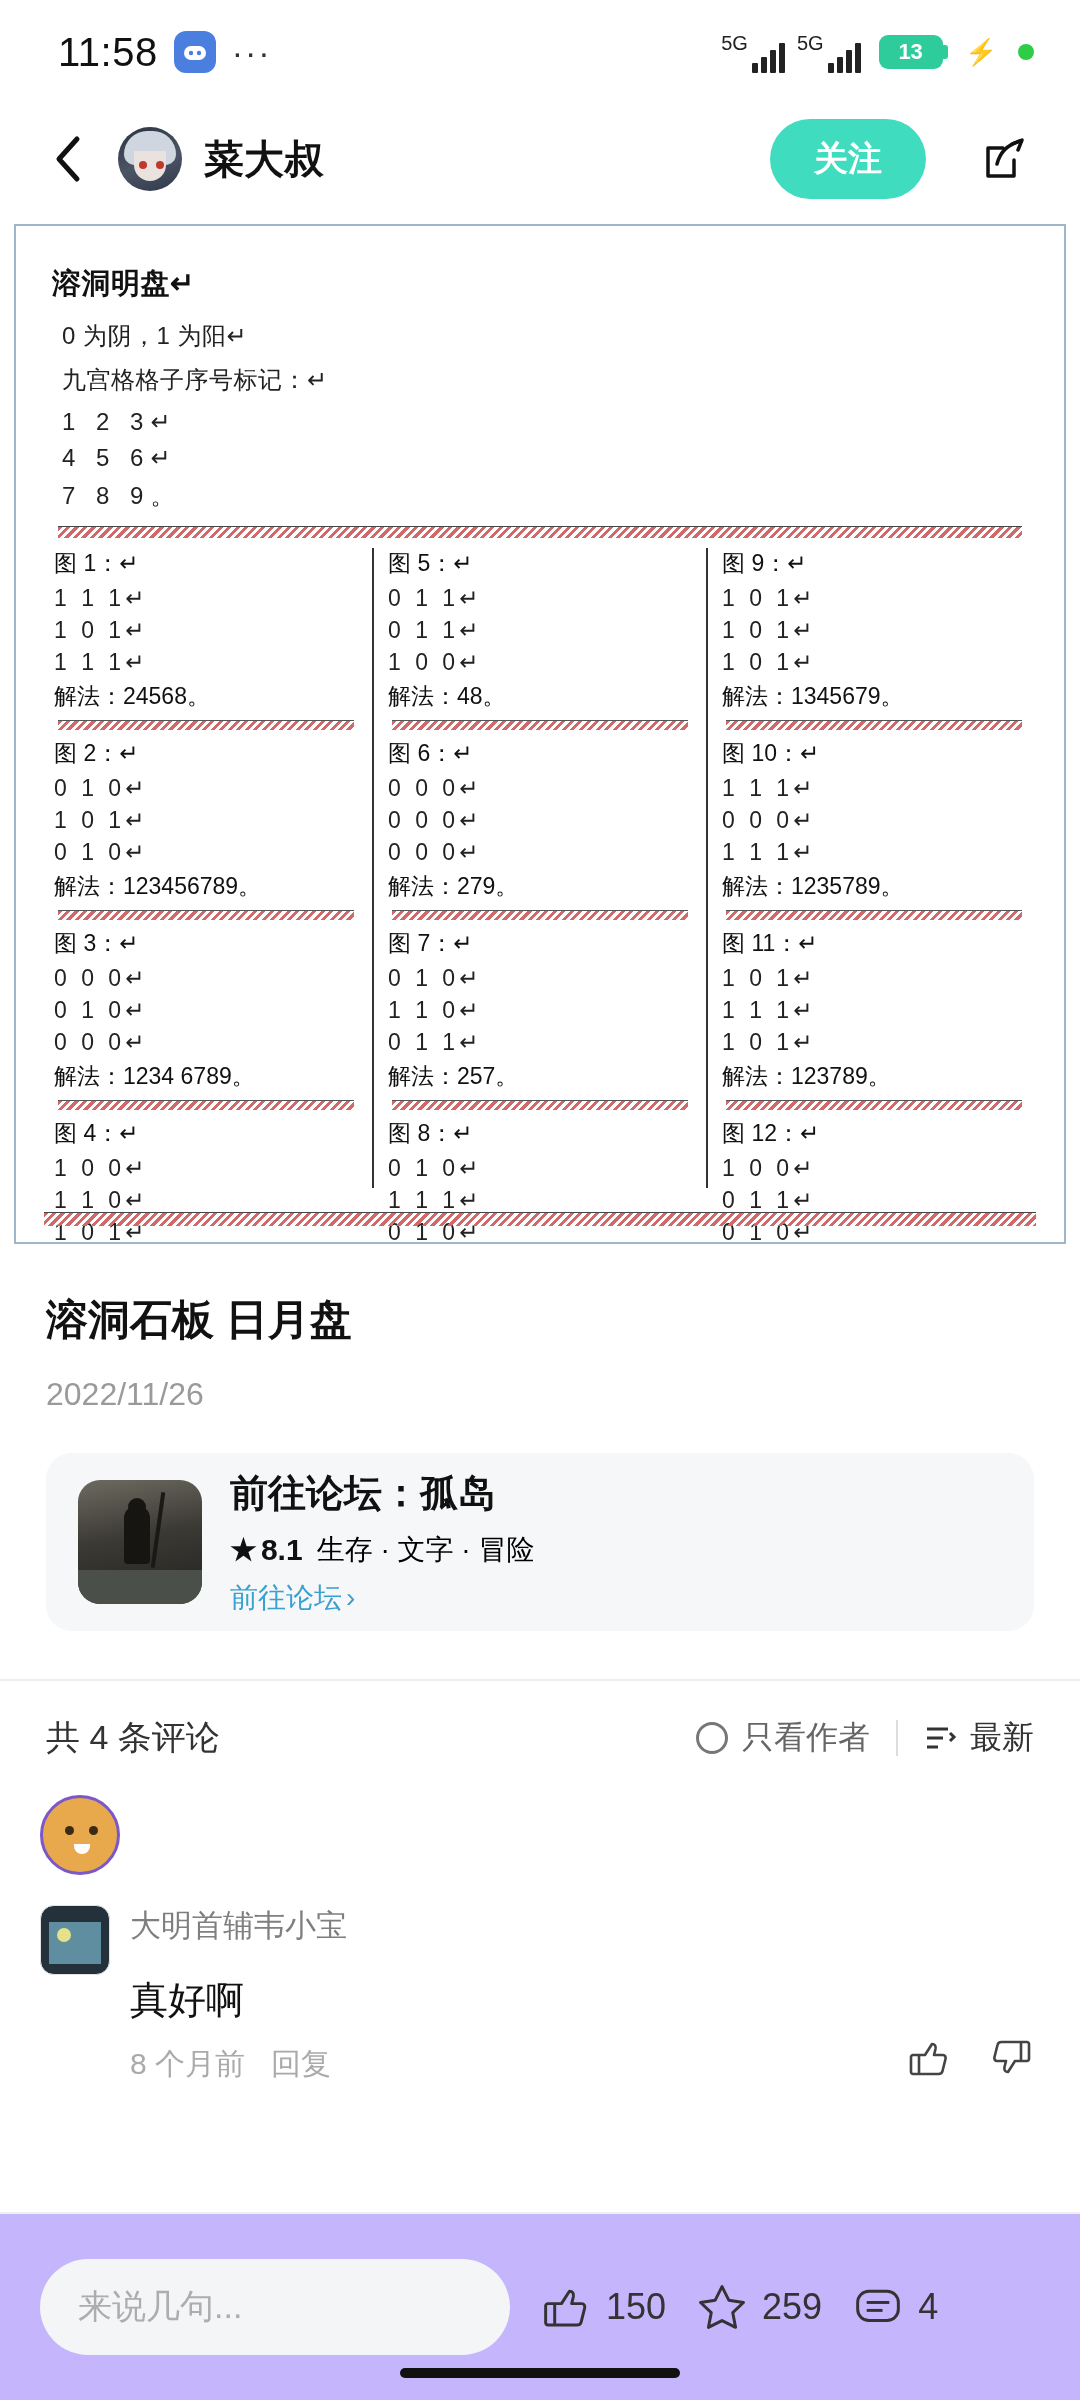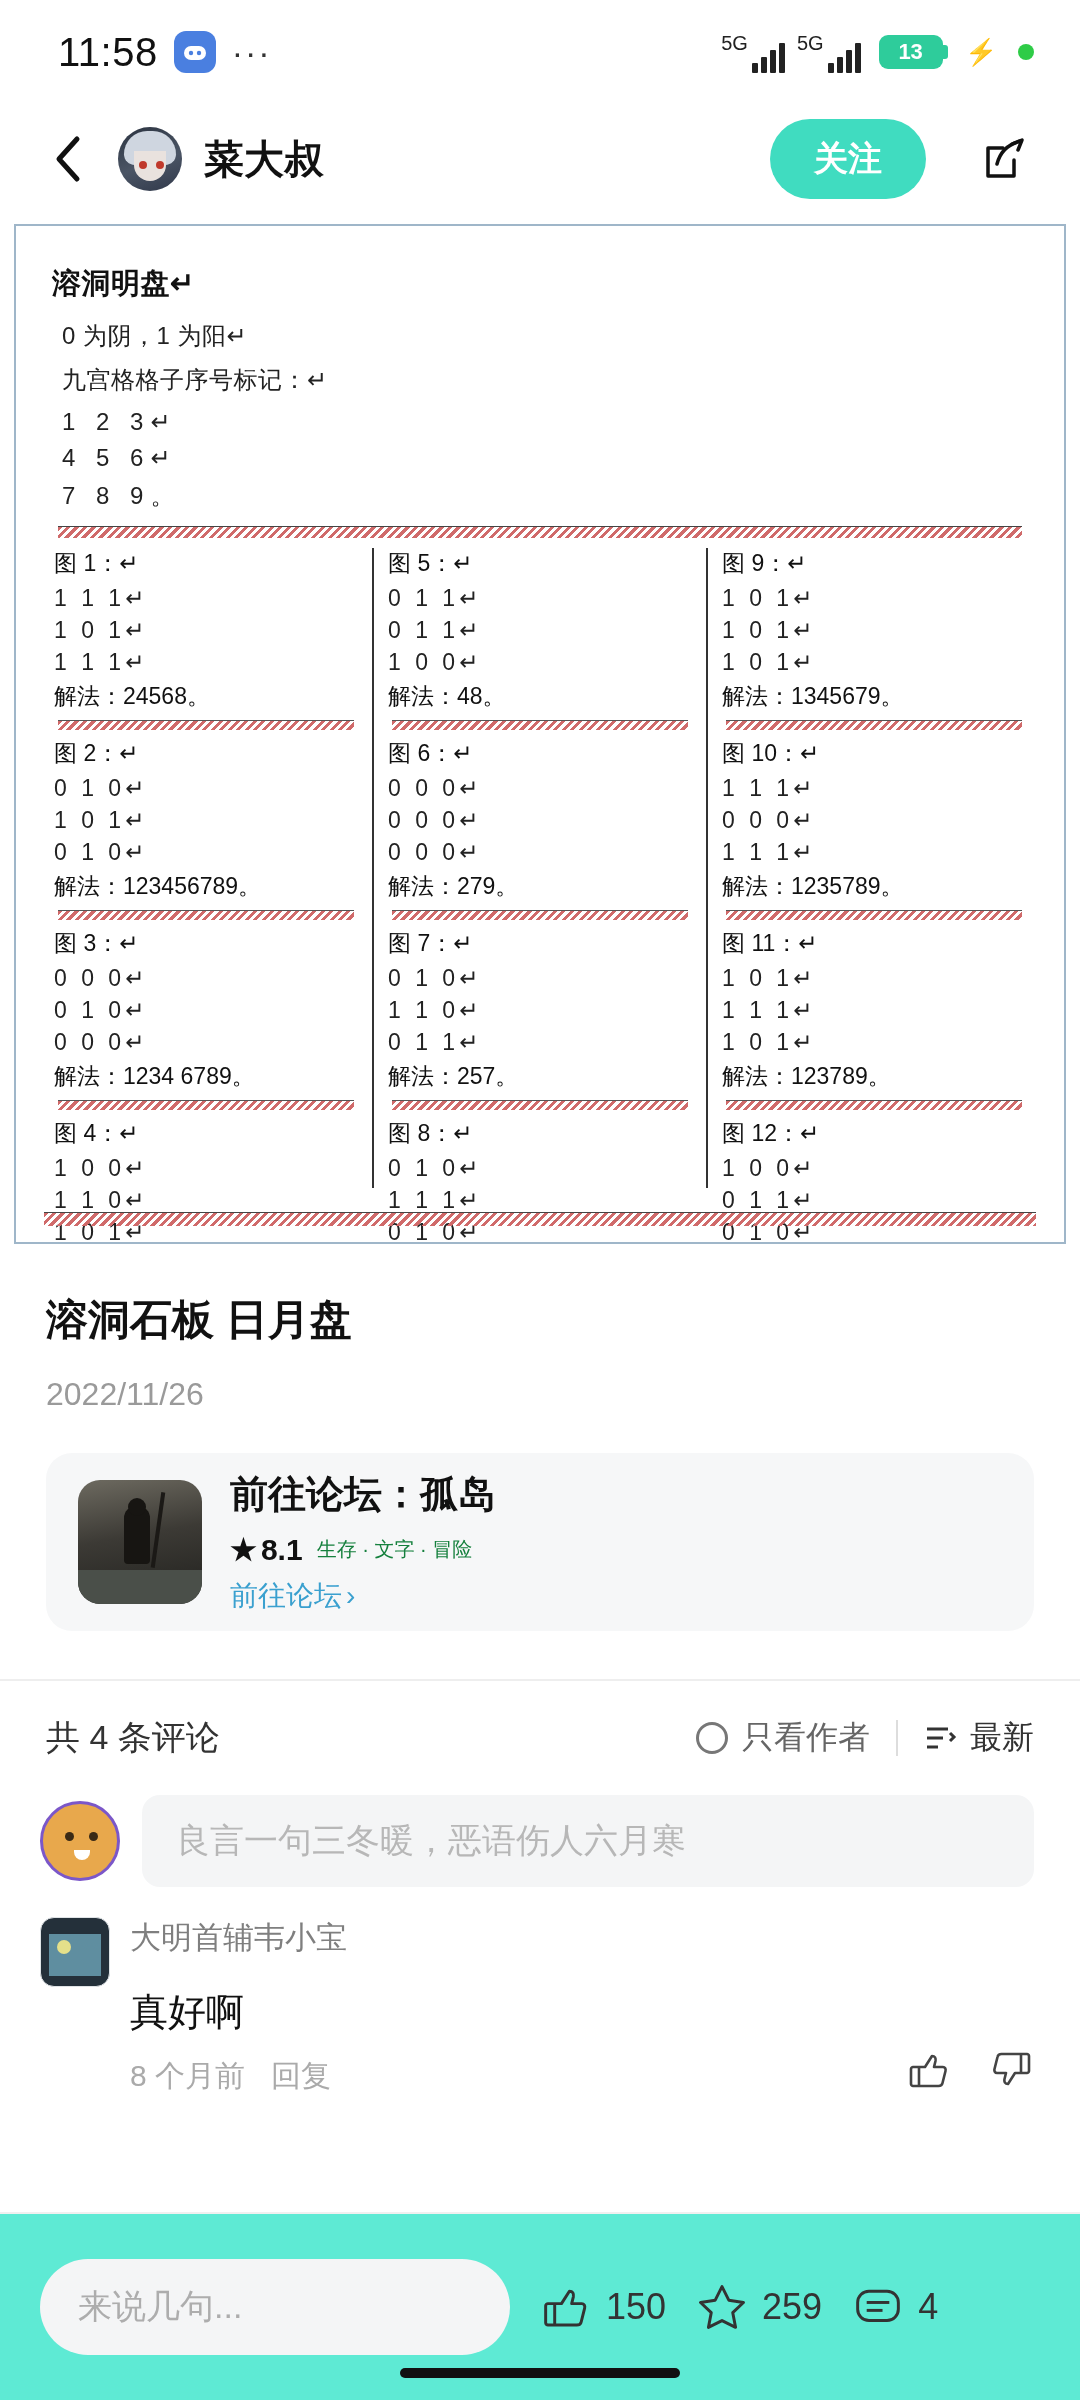--- a/index.html
+++ b/index.html
@@ -123,21 +123,21 @@
   }
   .game-icon .fig { position:absolute; left:46px; top:26px; width:26px; height:58px; background:#171512; border-radius: 12px 12px 4px 4px; }
   .game-icon .head { position:absolute; left:50px; top:18px; width:18px; height:18px; border-radius:50%; background:#171512; }
   .game-icon .spear { position:absolute; left:78px; top:12px; width:4px; height:76px; background:#1b1916; transform: rotate(8deg); }
   .game-icon .water { position:absolute; left:0; right:0; bottom:0; height:34px; background:#4a4f49; }
   .game-info { margin-left: 28px; flex:1; }
   .game-name { font-size: 38px; font-weight: 600; color:#111; }
   .game-sub { display:flex; align-items:center; gap: 14px; margin-top: 12px; }
   .rating { font-size: 30px; font-weight:700; color:#111; display:flex; align-items:center; gap:4px; }
   .rating .star { color:#111; font-size: 30px; }
-  .tags { font-size: 20px; color:#15803d; }
+  .tags { font-size: 28px; color:#000000; }
   .forum { display:flex; align-items:center; gap:4px; margin-top: 10px; color:#3aa0cf; font-size: 28px; }
   .open-btn {
     background:#4fd8c0; color:#fff; font-size: 38px; font-weight:600;
     padding: 24px 62px; border-radius: 18px; border:none;
   }
 
   .divider { height: 2px; background:#eee; margin: 48px 0 0 0; }
 
   
   .cmt-head { display:flex; align-items:center; padding: 34px 46px 0 46px; }
@@ -172,21 +172,21 @@
   .cmt-av .sun { position:absolute; left:16px; top:22px; width:14px; height:14px; border-radius:50%; background:#e5e08a; }
   .cmt-body { flex:1; }
   .cmt-name { font-size: 31px; color:#7f7f7f; }
   .cmt-text { font-size: 38px; color:#111; margin-top: 28px; }
   .cmt-meta { font-size: 30px; color:#aaa; margin-top: 18px; display:flex; gap: 26px; }
   .cmt-actions { display:flex; align-items:flex-end; gap: 36px; padding-bottom: 4px; }
   .cmt-actions svg { display:block; }
 
   
   .bottombar {
-    position:absolute; left:0; right:0; bottom: 0; height: 188px; background:#5eead4;
+    position:absolute; left:0; right:0; bottom: 0; height: 188px; background:#c4b5fd;
     border-top: 2px solid #f0f0f0; display:flex; align-items:center; padding: 0 40px;
     gap: 30px;
   }
   .say-input {
     width: 470px; height: 96px; background:#f4f5f6; border-radius: 48px;
     display:flex; align-items:center; padding: 0 38px; font-size: 34px; color:#adadad;
   }
   .stat { display:flex; align-items:center; gap: 14px; font-size: 36px; color:#333; }
   .stat svg { display:block; }
   .homebar {
@@ -427,21 +427,20 @@
       <span>最新</span>
     </div>
   </div>
 
   <div class="cmt-input-row">
     <div class="avatar-dog">
       <span class="e l"></span>
         <span class="e r"></span>
         <span class="m"></span>
     </div>
-    <div class="cmt-input">良言一句三冬暖，恶语伤人六月寒</div>
   </div>
 
   <div class="cmt-item">
     <div class="cmt-av">
       <div class="scene"></div>
         <div class="sun"></div>
     </div>
     <div class="cmt-body">
       <div class="cmt-name">大明首辅韦小宝</div>
       <div class="cmt-text">真好啊</div>

